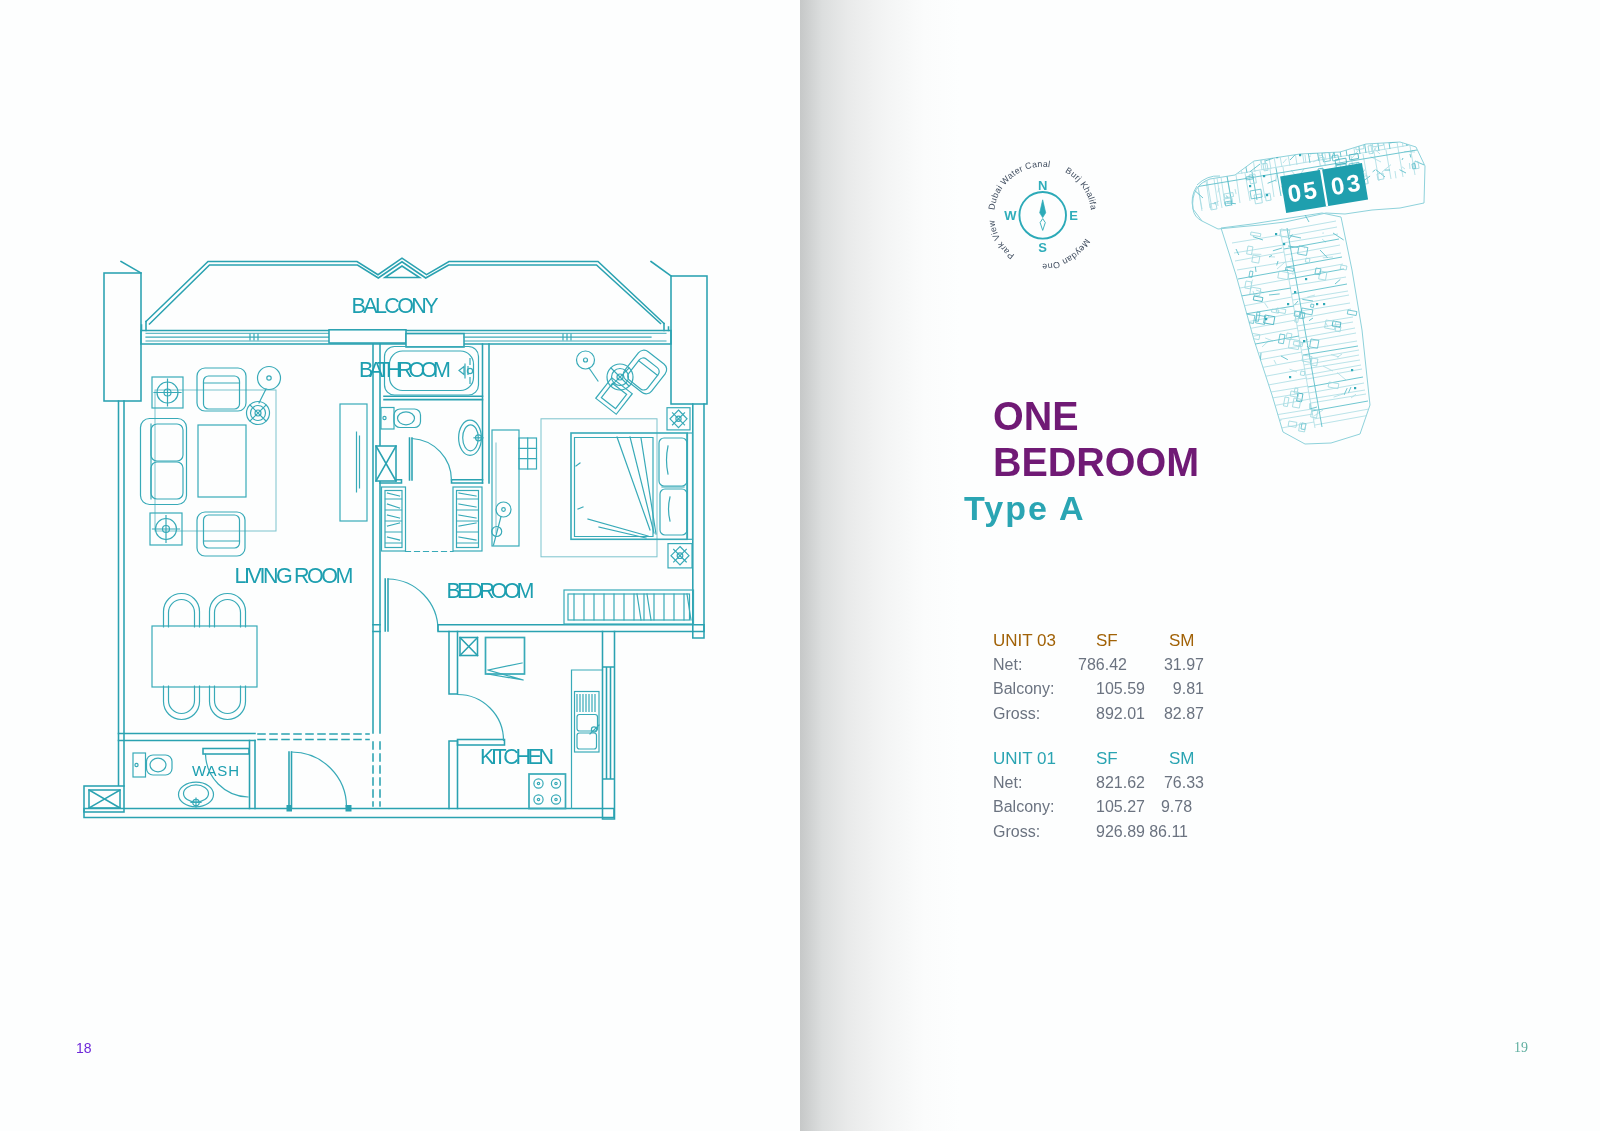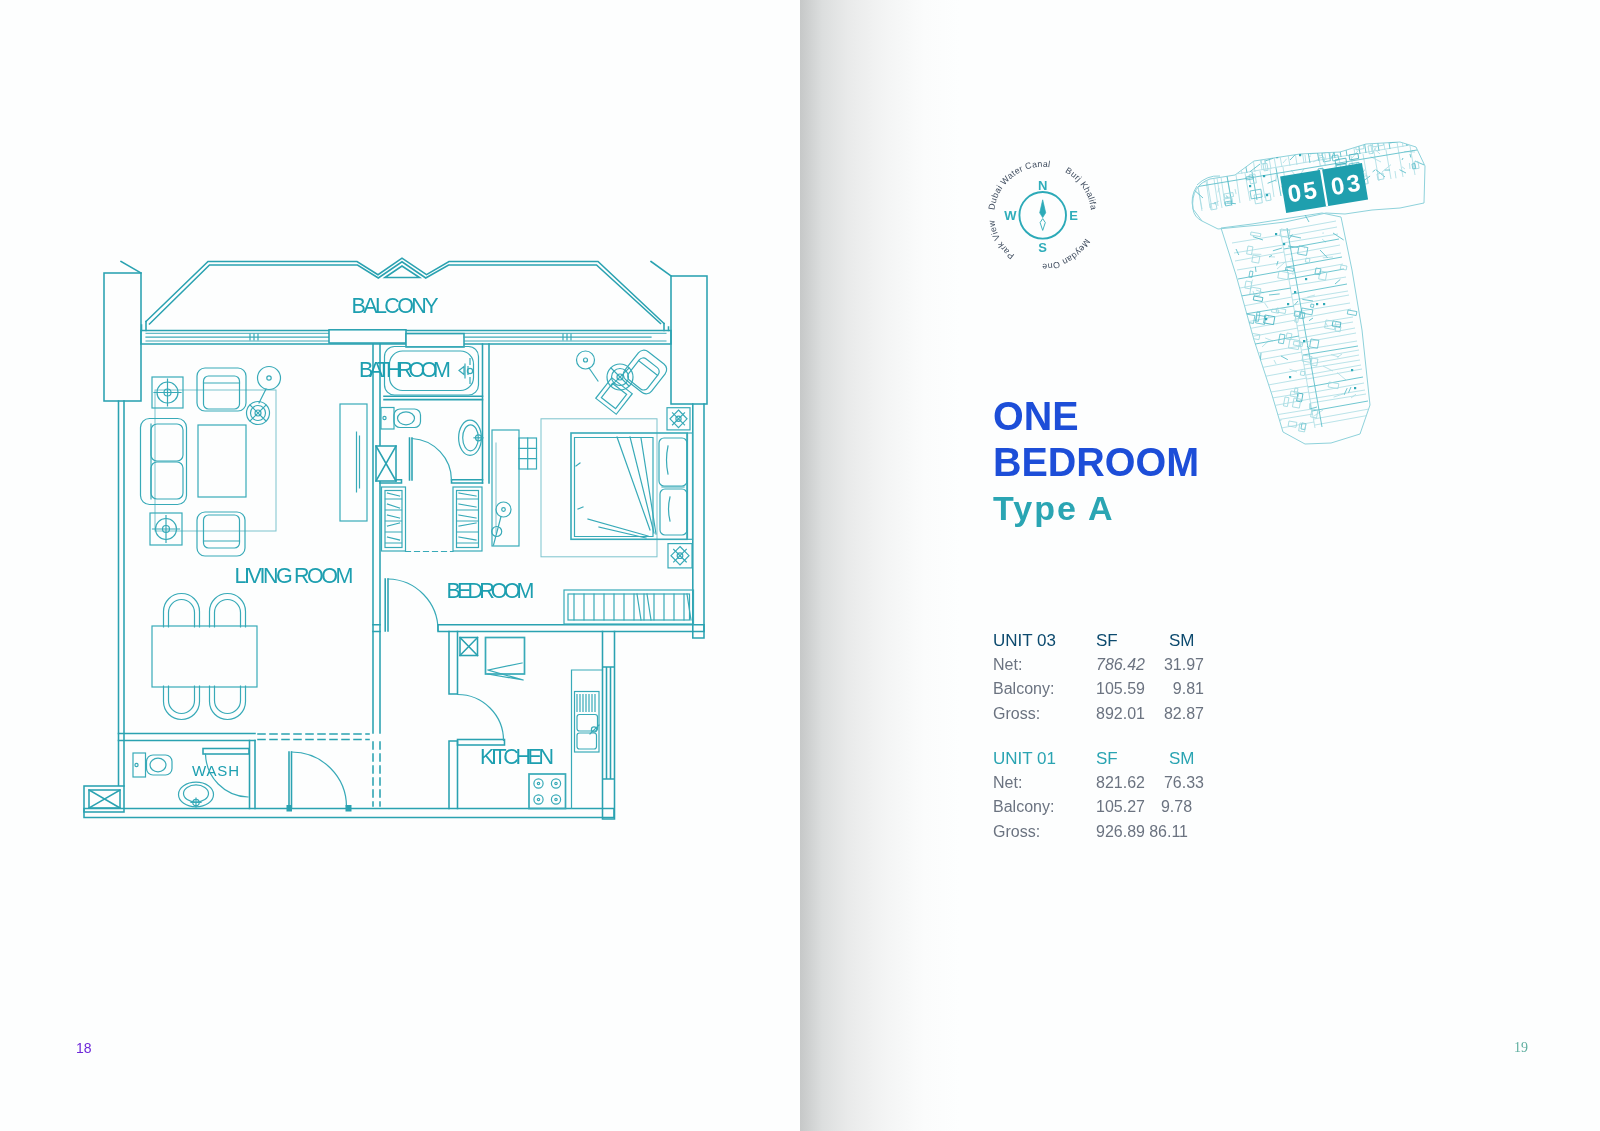--- a/index.html
+++ b/index.html
@@ -583,32 +583,32 @@
 
 <g transform="rotate(-9.5 1324 187.5)">
 <rect x="1282.5" y="169.5" width="83" height="37" fill="#1f9fae" stroke="none"></rect>
 <path d="M1324,169.5 v37" stroke="#ffffff" stroke-width="2.2"></path>
 <text x="1303" y="196.5" font-size="24px" font-weight="bold" fill="#ffffff" text-anchor="middle" letter-spacing="2.5">05</text>
 <text x="1347" y="196.5" font-size="24px" font-weight="bold" fill="#ffffff" text-anchor="middle" letter-spacing="2.5">03</text>
 </g>
 
 </svg>
 
-<div class="abs" style="left:993px;top:393px;color:#1d4ed8;font-weight:bold;font-size:41px;line-height:46px;">
+<div class="abs" style="left:993px;top:393px;color:#701a75;font-weight:bold;font-size:41px;line-height:46px;">
   <div style="transform:scaleX(0.963);transform-origin:0 0;">ONE</div>
   <div style="transform:scaleX(0.963);transform-origin:0 0;">BEDROOM</div>
 </div>
 
-<div class="abs" style="left:993px;top:489px;color:#2aa5b3;font-weight:bold;font-size:34px;letter-spacing:2px;">Type A</div>
+<div class="abs" style="left:964px;top:489px;color:#2aa5b3;font-weight:bold;font-size:34px;letter-spacing:2px;">Type A</div>
 
 <div class="abs" style="left:993px;top:631px;width:260px;font-size:16px;color:#6b7380;">
-  <div style="position:relative;height:24.5px;color:#0c4a6e;font-size:17px;">
+  <div style="position:relative;height:24.5px;color:#a16207;font-size:17px;">
     <span>UNIT 03</span><span class="abs" style="left:103px;">SF</span><span class="abs" style="left:176px;">SM</span>
   </div>
-  <div style="position:relative;height:24.5px;"><span>Net:</span><span class="abs" style="left:103px;font-style:italic;">786.42</span><span class="abs" style="left:156px;width:55px;text-align:right;">31.97</span></div>
+  <div style="position:relative;height:24.5px;"><span>Net:</span><span class="abs" style="left:85px;">786.42</span><span class="abs" style="left:156px;width:55px;text-align:right;">31.97</span></div>
   <div style="position:relative;height:24.5px;"><span>Balcony:</span><span class="abs" style="left:103px;">105.59</span><span class="abs" style="left:156px;width:55px;text-align:right;">9.81</span></div>
   <div style="position:relative;height:24.5px;"><span>Gross:</span><span class="abs" style="left:103px;">892.01</span><span class="abs" style="left:156px;width:55px;text-align:right;">82.87</span></div>
 </div>
 
 <div class="abs" style="left:993px;top:749px;width:260px;font-size:16px;color:#6b7380;">
   <div style="position:relative;height:24.5px;color:#2aa4b2;font-size:17px;">
     <span>UNIT 01</span><span class="abs" style="left:103px;">SF</span><span class="abs" style="left:176px;">SM</span>
   </div>
   <div style="position:relative;height:24.5px;"><span>Net:</span><span class="abs" style="left:103px;">821.62</span><span class="abs" style="left:156px;width:55px;text-align:right;">76.33</span></div>
   <div style="position:relative;height:24.5px;"><span>Balcony:</span><span class="abs" style="left:103px;">105.27</span><span class="abs" style="left:156px;width:55px;text-align:center;">9.78</span></div>

